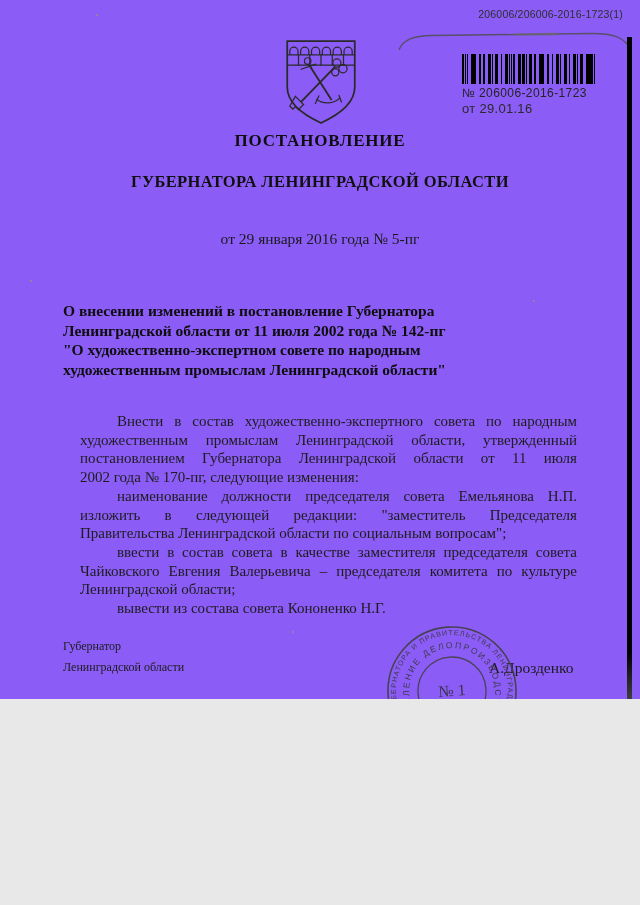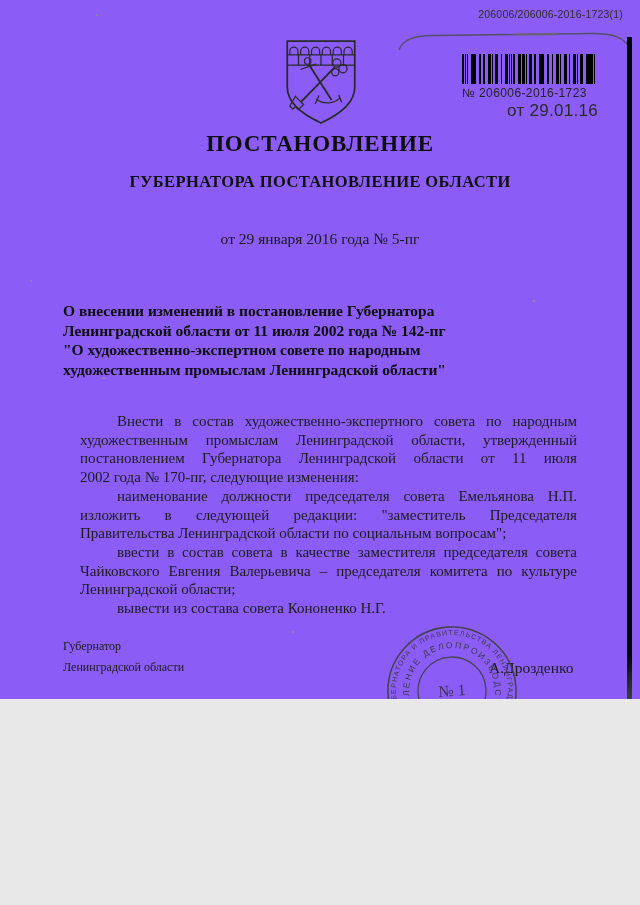--- a/index.html
+++ b/index.html
@@ -31,24 +31,24 @@
       repeating-linear-gradient(90deg,transparent 0 3px,#000 3px 4px,transparent 4px 10px,#000 10px 13px,transparent 13px 21px,#000 21px 22px,transparent 22px 23px);
   }
   .bc-number {
     left:462px; top:86px;
     font-family:"Liberation Sans","DejaVu Sans",sans-serif;
     font-size:12px; color:#242424; letter-spacing:0.4px;
   }
   .bc-date {
     left:462px; top:101px;
     font-family:"Liberation Sans","DejaVu Sans",sans-serif;
-    font-size:17px; color:#2a2a2a; letter-spacing:0.3px;margin-left:45px;
+    font-size:13px; color:#2a2a2a; letter-spacing:0.3px;
   }
 
-  .title-main { top:131px; text-align:center; font-weight:bold; font-size:23px; letter-spacing:0.8px; color:#0e0e0e; }
+  .title-main { top:131px; text-align:center; font-weight:bold; font-size:17px; letter-spacing:0.8px; color:#0e0e0e; }
   .title-sub  { top:172px; text-align:center; font-weight:bold; font-size:16.5px; letter-spacing:0.4px; color:#101010; }
   .date-line  { top:230px; text-align:center; font-size:15.5px; color:#1a1a1a; }
 
   .subject { top:301px; text-align:left; font-weight:bold; font-size:15.5px; line-height:19.5px; color:#0e0e0e; }
 
   .body-block { top:412px; font-size:15px; line-height:18.7px; }
   .ln   { text-align:left;margin-left:17px; }
   .just { text-align:justify; text-align-last:justify; }
   .first{ text-indent:37px; }
 
@@ -105,21 +105,21 @@
       <path d="M31.5,64 l3.5,-7.5"></path>
       <path d="M57,62.5 l-2.5,-6.5"></path>
     </g>
   </svg>
 
   <div class="abs barcode"></div>
   <div class="abs bc-number">№ 206006-2016-1723</div>
   <div class="abs bc-date">от 29.01.16</div>
 
   <div class="col title-main">ПОСТАНОВЛЕНИЕ</div>
-  <div class="col title-sub">ГУБЕРНАТОРА ПОСТАНОВЛЕНИЕ ОБЛАСТИ</div>
+  <div class="col title-sub">ГУБЕРНАТОРА ЛЕНИНГРАДСКОЙ ОБЛАСТИ</div>
   <div class="col date-line">от 29 января 2016 года № 5-пг</div>
 
   <div class="col subject">
     <div>О внесении изменений в постановление Губернатора</div>
     <div>Ленинградской области от 11 июля 2002 года № 142-пг</div>
     <div>"О художественно-экспертном совете по народным</div>
     <div>художественным промыслам Ленинградской области"</div>
   </div>
 
   <div class="col body-block">

